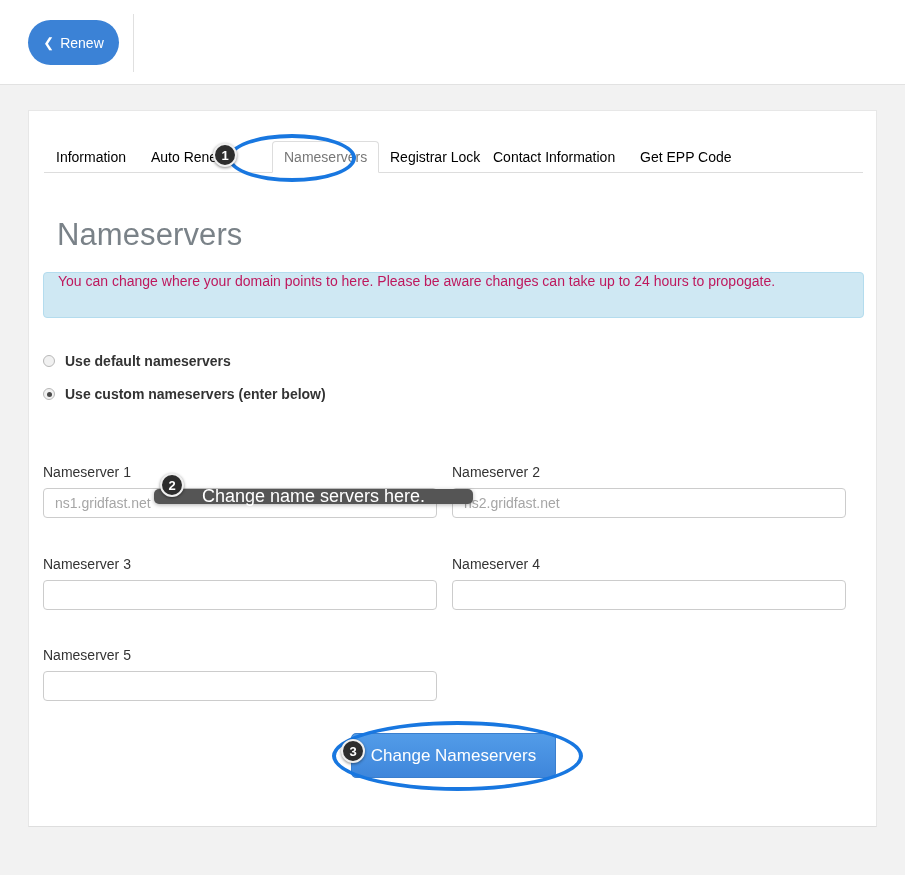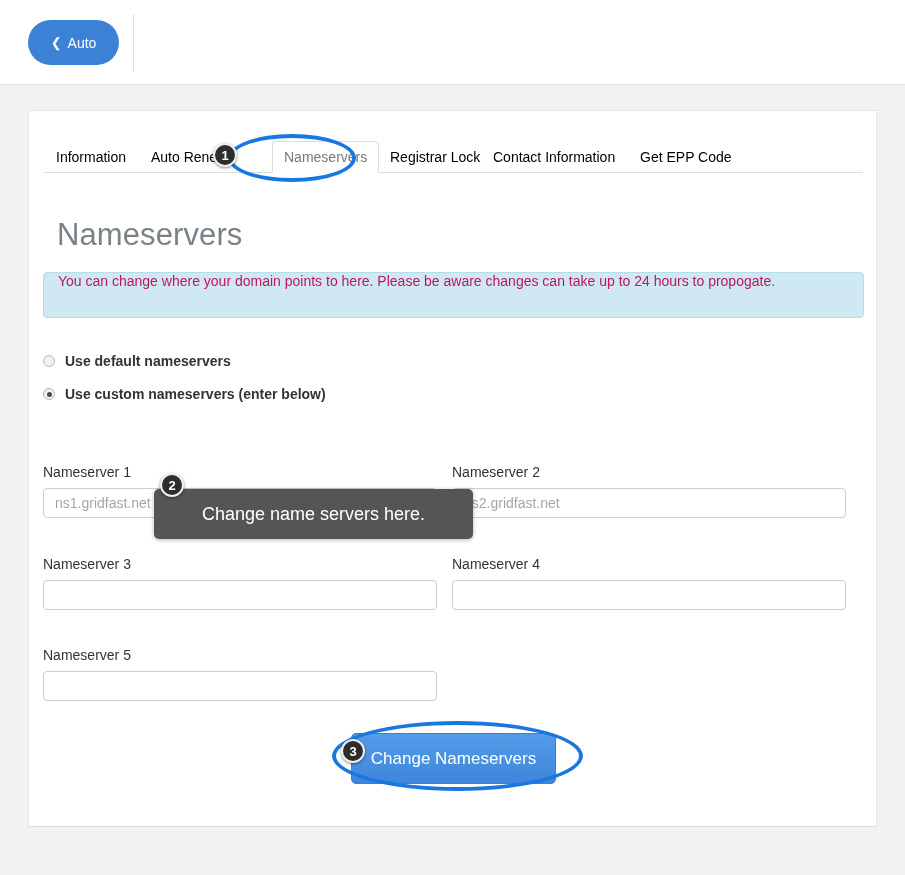--- a/index.html
+++ b/index.html
@@ -207,21 +207,21 @@
   .f-ns4 { left: 423px; top: 445px; }
   .f-ns5 { left: 14px; top: 536px; }
   .f-ns2 .field-input, .f-ns4 .field-input { width: 394px; }
 
   
   .submit-button {
     position: absolute;
     left: 322px;
     top: 622px;
     width: 205px;
-    height: 51px;
+    height: 45px;
     background: #4a90e2;
     background-image: linear-gradient(#529ce8, #3f86db);
     border: 1px solid #3b7fce;
     border-radius: 5px;
     color: #ffffff;
     font-size: 17px;
     font-family: "Liberation Sans", sans-serif;
     cursor: pointer;
     box-sizing: border-box;
     padding: 0;
@@ -261,40 +261,40 @@
   }
   .anno-badge.b1 { left: 213px; top: 143px; }
   .anno-badge.b2 { left: 160px; top: 473px; }
   .anno-badge.b3 { left: 341px; top: 739px; }
 
   .tooltip {
     position: absolute;
     left: 154px;
     top: 489px;
     width: 319px;
-    height: 50px;
+    height: 15px;
     background: #555555;
     border-radius: 5px;
     color: #ffffff;
     font-size: 18px;
     display: flex;
     align-items: center;
     justify-content: center;
     box-sizing: border-box;
     box-shadow: 0 1px 4px rgba(0,0,0,0.3);
     pointer-events: none;
   }
 </style>
 </head>
 <body>
 
 <div class="topbar">
   <button class="back-button">
     <span class="chev">❮</span>
-    <span>Auto</span>
+    <span>Renew</span>
   </button>
   <div class="header-divider"></div>
 </div>
 
 <div class="card">
 
   <div class="tabs">
     <div class="tab" style="left:0px;">Information</div>
     <div class="tab" style="left:95px;">Auto Renew</div>
     <div class="tab active" style="left:228px;">Nameservers</div>

